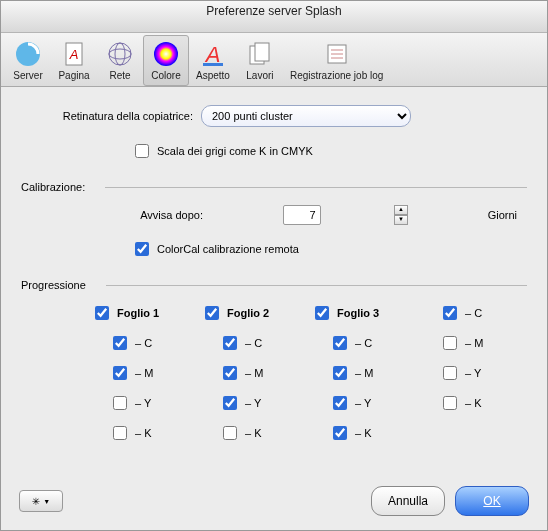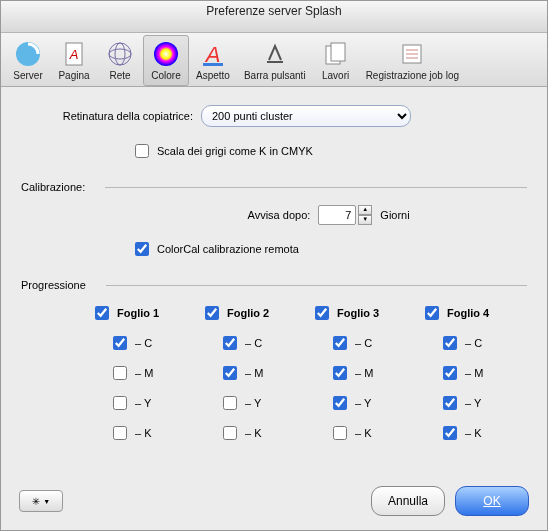--- a/index.html
+++ b/index.html
@@ -223,29 +223,20 @@
           <svg width="28" height="28">
             <text x="14" y="22" text-anchor="middle" font-size="22" font-style="italic" fill="#e33">A</text>
             <rect x="4" y="23" width="20" height="3" fill="#3b7ddd"></rect>
           </svg>
         </div>
         <span>Aspetto</span>
       </div>
       <div class="tbitem">
         <div class="tbicon">
           <svg width="28" height="28">
-            <path d="M8 20 L14 6 L20 20" fill="none" stroke="#555" stroke-width="2"></path>
-            <line x1="6" y1="22" x2="22" y2="22" stroke="#555" stroke-width="2"></line>
-          </svg>
-        </div>
-        <span>Barra pulsanti</span>
-      </div>
-      <div class="tbitem">
-        <div class="tbicon">
-          <svg width="28" height="28">
             <rect x="4" y="6" width="14" height="18" fill="#fff" stroke="#888"></rect>
             <rect x="9" y="3" width="14" height="18" fill="#fff" stroke="#888"></rect>
           </svg>
         </div>
         <span>Lavori</span>
       </div>
       <div class="tbitem">
         <div class="tbicon">
           <svg width="28" height="28">
             <rect x="5" y="5" width="18" height="18" fill="#fff" stroke="#888"></rect>
@@ -272,21 +263,21 @@
         <input type="checkbox" style="">
         <span>Scala dei grigi come K in CMYK</span>
       </div>
     </div>
 
     <div class="section-header">
       <span>Calibrazione:</span>
       <div class="line"></div>
     </div>
 
-    <div class="row" style="justify-content:center;">
+    <div class="row" style="justify-content:space-between;">
       <div class="label-right" style="flex:0 0 180px;">Avvisa dopo:</div>
       <input class="numfield" value="7" style="">
       <span class="stepper">
         <div>▲</div>
         <div>▼</div>
       </span>
       <span style="margin-left:8px;">Giorni</span>
     </div>
 
 
@@ -308,24 +299,20 @@
           <b>Foglio 1</b>
         </div>
         <div class="checkbox-row">
           <input type="checkbox" checked="" style="">
           <b>Foglio 2</b>
         </div>
         <div class="checkbox-row">
           <input type="checkbox" checked="" style="">
           <b>Foglio 3</b>
         </div>
-        <div class="checkbox-row">
-          <input type="checkbox" checked="" style="">
-          <b>Foglio 4</b>
-        </div>
         <div class="checkbox-row" style="margin-left: 18px;">
           <input type="checkbox" checked="" style="">
           <span>– C</span>
         </div>
         <div class="checkbox-row" style="margin-left: 18px;">
           <input type="checkbox" checked="" style="">
           <span>– C</span>
         </div>
         <div class="checkbox-row" style="margin-left: 18px;">
           <input type="checkbox" checked="" style="">

